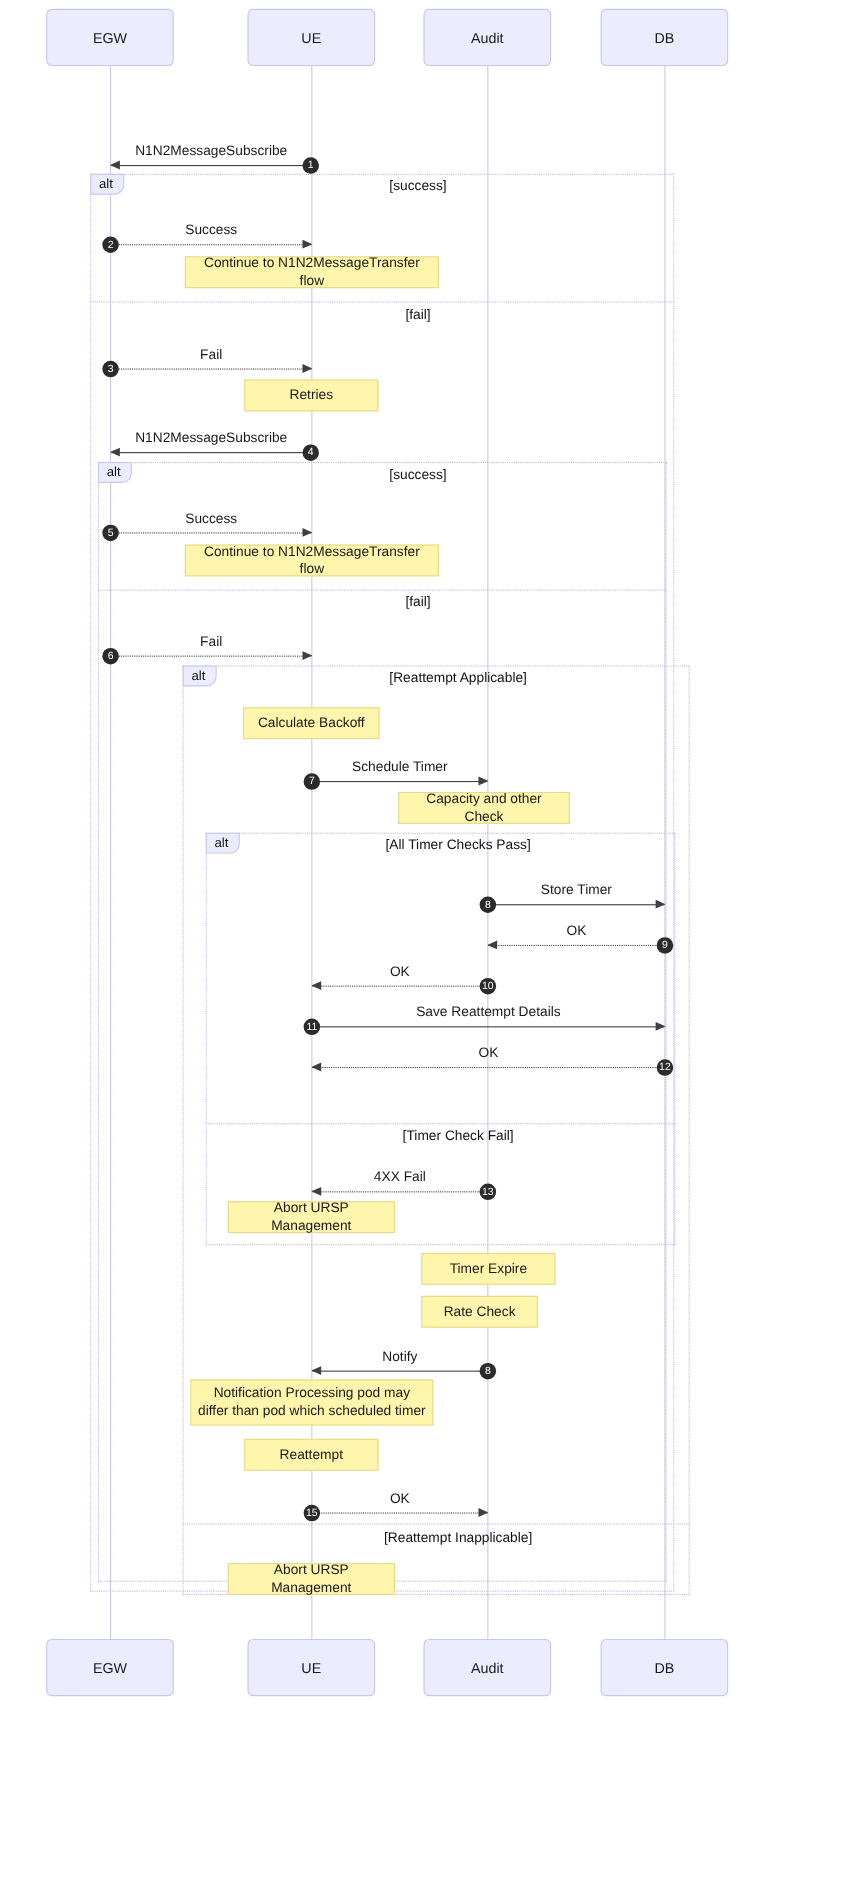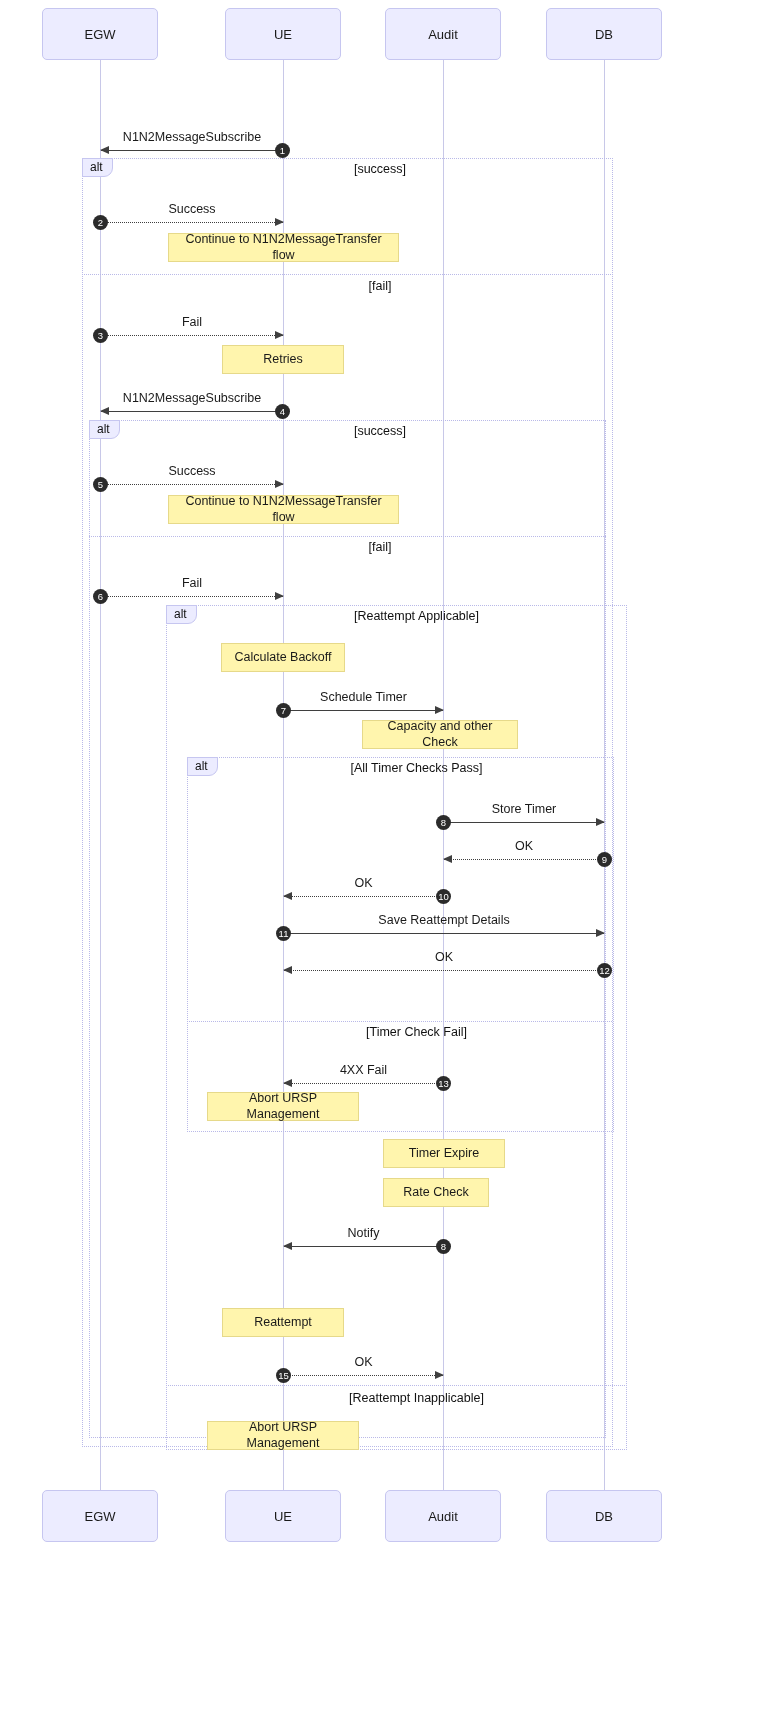--- a/index.html
+++ b/index.html
@@ -216,20 +216,23 @@
       <span>Rate Check</span>
     </div>
 
   <div class="msg" style="left:284px;top:1246px;width:159px;">
     <div class="line"></div>
     <div class="head left"></div>
     <div class="label">Notify</div>
     <div class="seqnum" style="right:-8px;">8</div>
   </div>
 
+  <div class="note" style="left:173px;top:1254px;width:221px;height:42px;">
+      <span>Notification Processing pod may differ than pod which scheduled timer</span>
+    </div>
   <div class="note" style="left:222px;top:1308px;width:122px;height:29px;">
       <span>Reattempt</span>
     </div>
 
   <div class="msg dashed" style="left:284px;top:1375px;width:159px;">
     <div class="line"></div>
     <div class="head right"></div>
     <div class="label">OK</div>
     <div class="seqnum" style="left:-8px;">15</div>
   </div>

